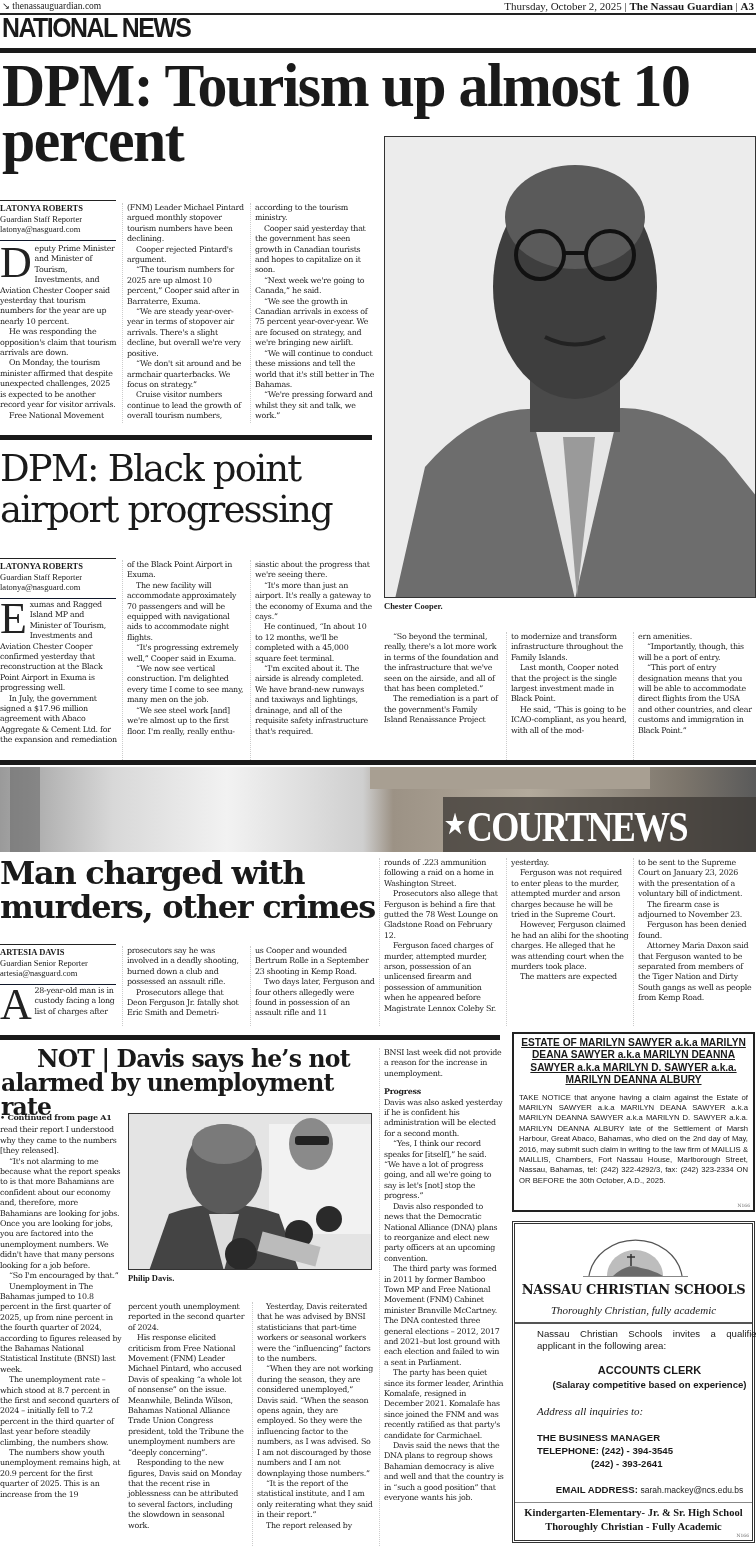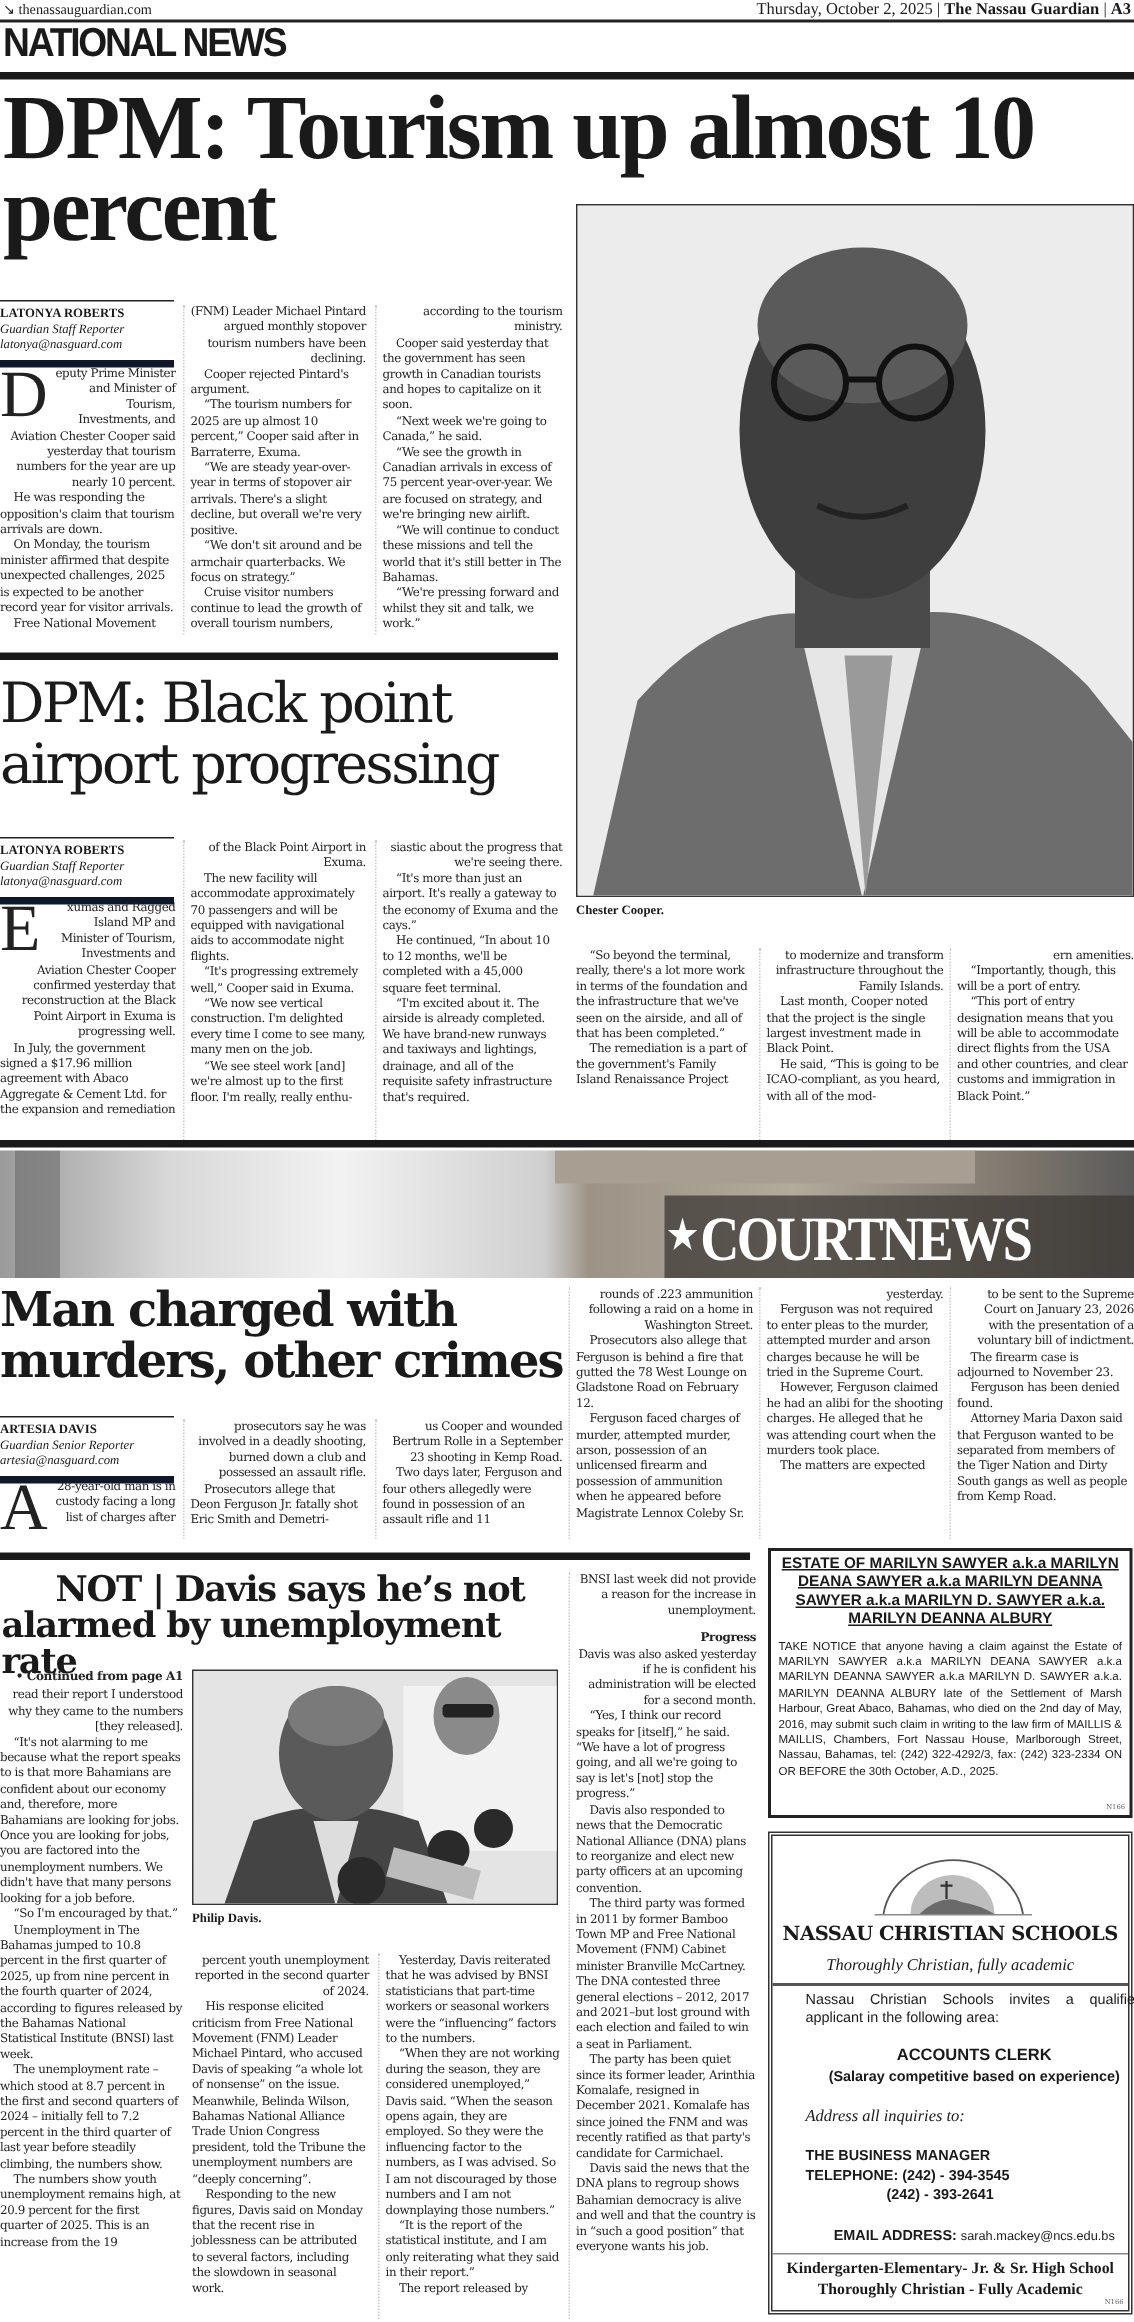--- a/index.html
+++ b/index.html
@@ -10,26 +10,26 @@
   .top-date { right: 2px; top: 0px; font-size: 11px; font-family: "Liberation Serif", serif; }
   .top-date b { font-weight: bold; }
   .hr-thin { left: 0; width: 756px; height: 1.5px; background: #222; }
   .section-title { left: 2px; top: 13px; font-family: "Liberation Sans", sans-serif; font-weight: bold; font-size: 27px; letter-spacing: -1.6px; transform: scaleX(0.92); transform-origin: left; color: #1a1a1a; }
   .bar-thick { left: 0; height: 5px; background: #1a1a1a; }
   .h1 { left: 2px; top: 58px; width: 740px; font-family: "Liberation Serif", serif; font-weight: bold; font-size: 61px; line-height: 55px; letter-spacing: -1.5px; transform: scaleX(0.98); transform-origin: left; }
   .h2 { left: 0px; top: 448px; width: 380px; font-family: "DejaVu Serif", serif; font-size: 37px; line-height: 41px; letter-spacing: -1.8px; font-weight: normal; }
   .h3 { left: 0px; top: 856px; width: 380px; font-family: "DejaVu Serif", serif; font-weight: bold; font-size: 32px; line-height: 34px; letter-spacing: -1.3px; }
   .h4 { left: 1px; top: 1047px; width: 380px; font-family: "DejaVu Serif", serif; font-size: 23.5px; line-height: 24px; letter-spacing: -0.8px; }
   .h4 b { font-weight: bold; padding-left: 36px; }
-  .byline { width: 116px; border-top: 1px solid #222; border-bottom: 5px solid #0f172a; padding: 2px 0 5px 0; font-size: 8px; line-height: 10.5px; }
+  .byline { width: 116px; border-top: 1px solid #222; border-bottom: 1px solid #0f172a; padding: 2px 0 5px 0; font-size: 8px; line-height: 10.5px; }
   .byline .nm { font-weight: bold; font-family: "Liberation Serif", serif; font-size: 8.5px; }
-  .byline .rl, .byline .em { font-style: italic; font-family: "Liberation Serif", serif; font-size: 8.5px; }
+  .byline .rl, .byline .em { font-family: "Liberation Serif", serif; font-size: 8.5px; }
   .col { font-family: "DejaVu Serif", serif; font-size: 7.9px; line-height: 10.4px; letter-spacing: -0.25px; color: #222; }
   .col p { text-indent: 9px; }
-  .col p.noind { text-indent: 0; text-align: right; }
+  .col p.noind { text-indent: 0; }
   .dropcap { float: left; font-family: "Liberation Serif", serif; font-size: 44px; line-height: 33px; margin: 2px 3px 0 0; }
   .colrule { width: 0; border-left: 1px dotted #ccc; }
   .photo-cooper { left: 384px; top: 136px; width: 372px; height: 462px; border: 1px solid #333; overflow: hidden; background: linear-gradient(90deg, #f4f4f4 0%, #e9e9e9 45%, #cfcfcf 100%); }
   .caption { font-family: "Liberation Serif", serif; font-weight: bold; font-size: 8.5px; }
   .court-banner { left: 0; top: 767px; width: 756px; height: 85px; overflow: hidden; background: linear-gradient(90deg, #9a9a9a 0%, #d8d8d8 15%, #f2f2f2 30%, #cfcfcf 48%, #9c9285 52%, #b3aa9c 70%, #7d766c 90%, #5a5a5a 100%); }
   .court-box { left: 443px; top: 30px; width: 313px; height: 55px; background: rgba(60,56,52,0.75); }
   .court-text { left: 445px; top: 36px; color: #fff; font-family: "Liberation Serif", serif; font-weight: bold; font-size: 42px; letter-spacing: -2px; transform: scaleX(0.86); transform-origin: left; white-space: nowrap; }
   .court-text .star { font-size: 26px; vertical-align: 8px; margin-right: 4px; }
   .photo-davis { left: 128px; top: 1113px; width: 244px; height: 157px; border: 1px solid #333; overflow: hidden; background: linear-gradient(180deg, #e8e8e8 0%, #d6d6d6 60%, #bdbdbd 100%); }
   .legal { left: 512px; top: 1032px; width: 243px; height: 180px; border: 2px solid #222; padding: 3px 5px; }

